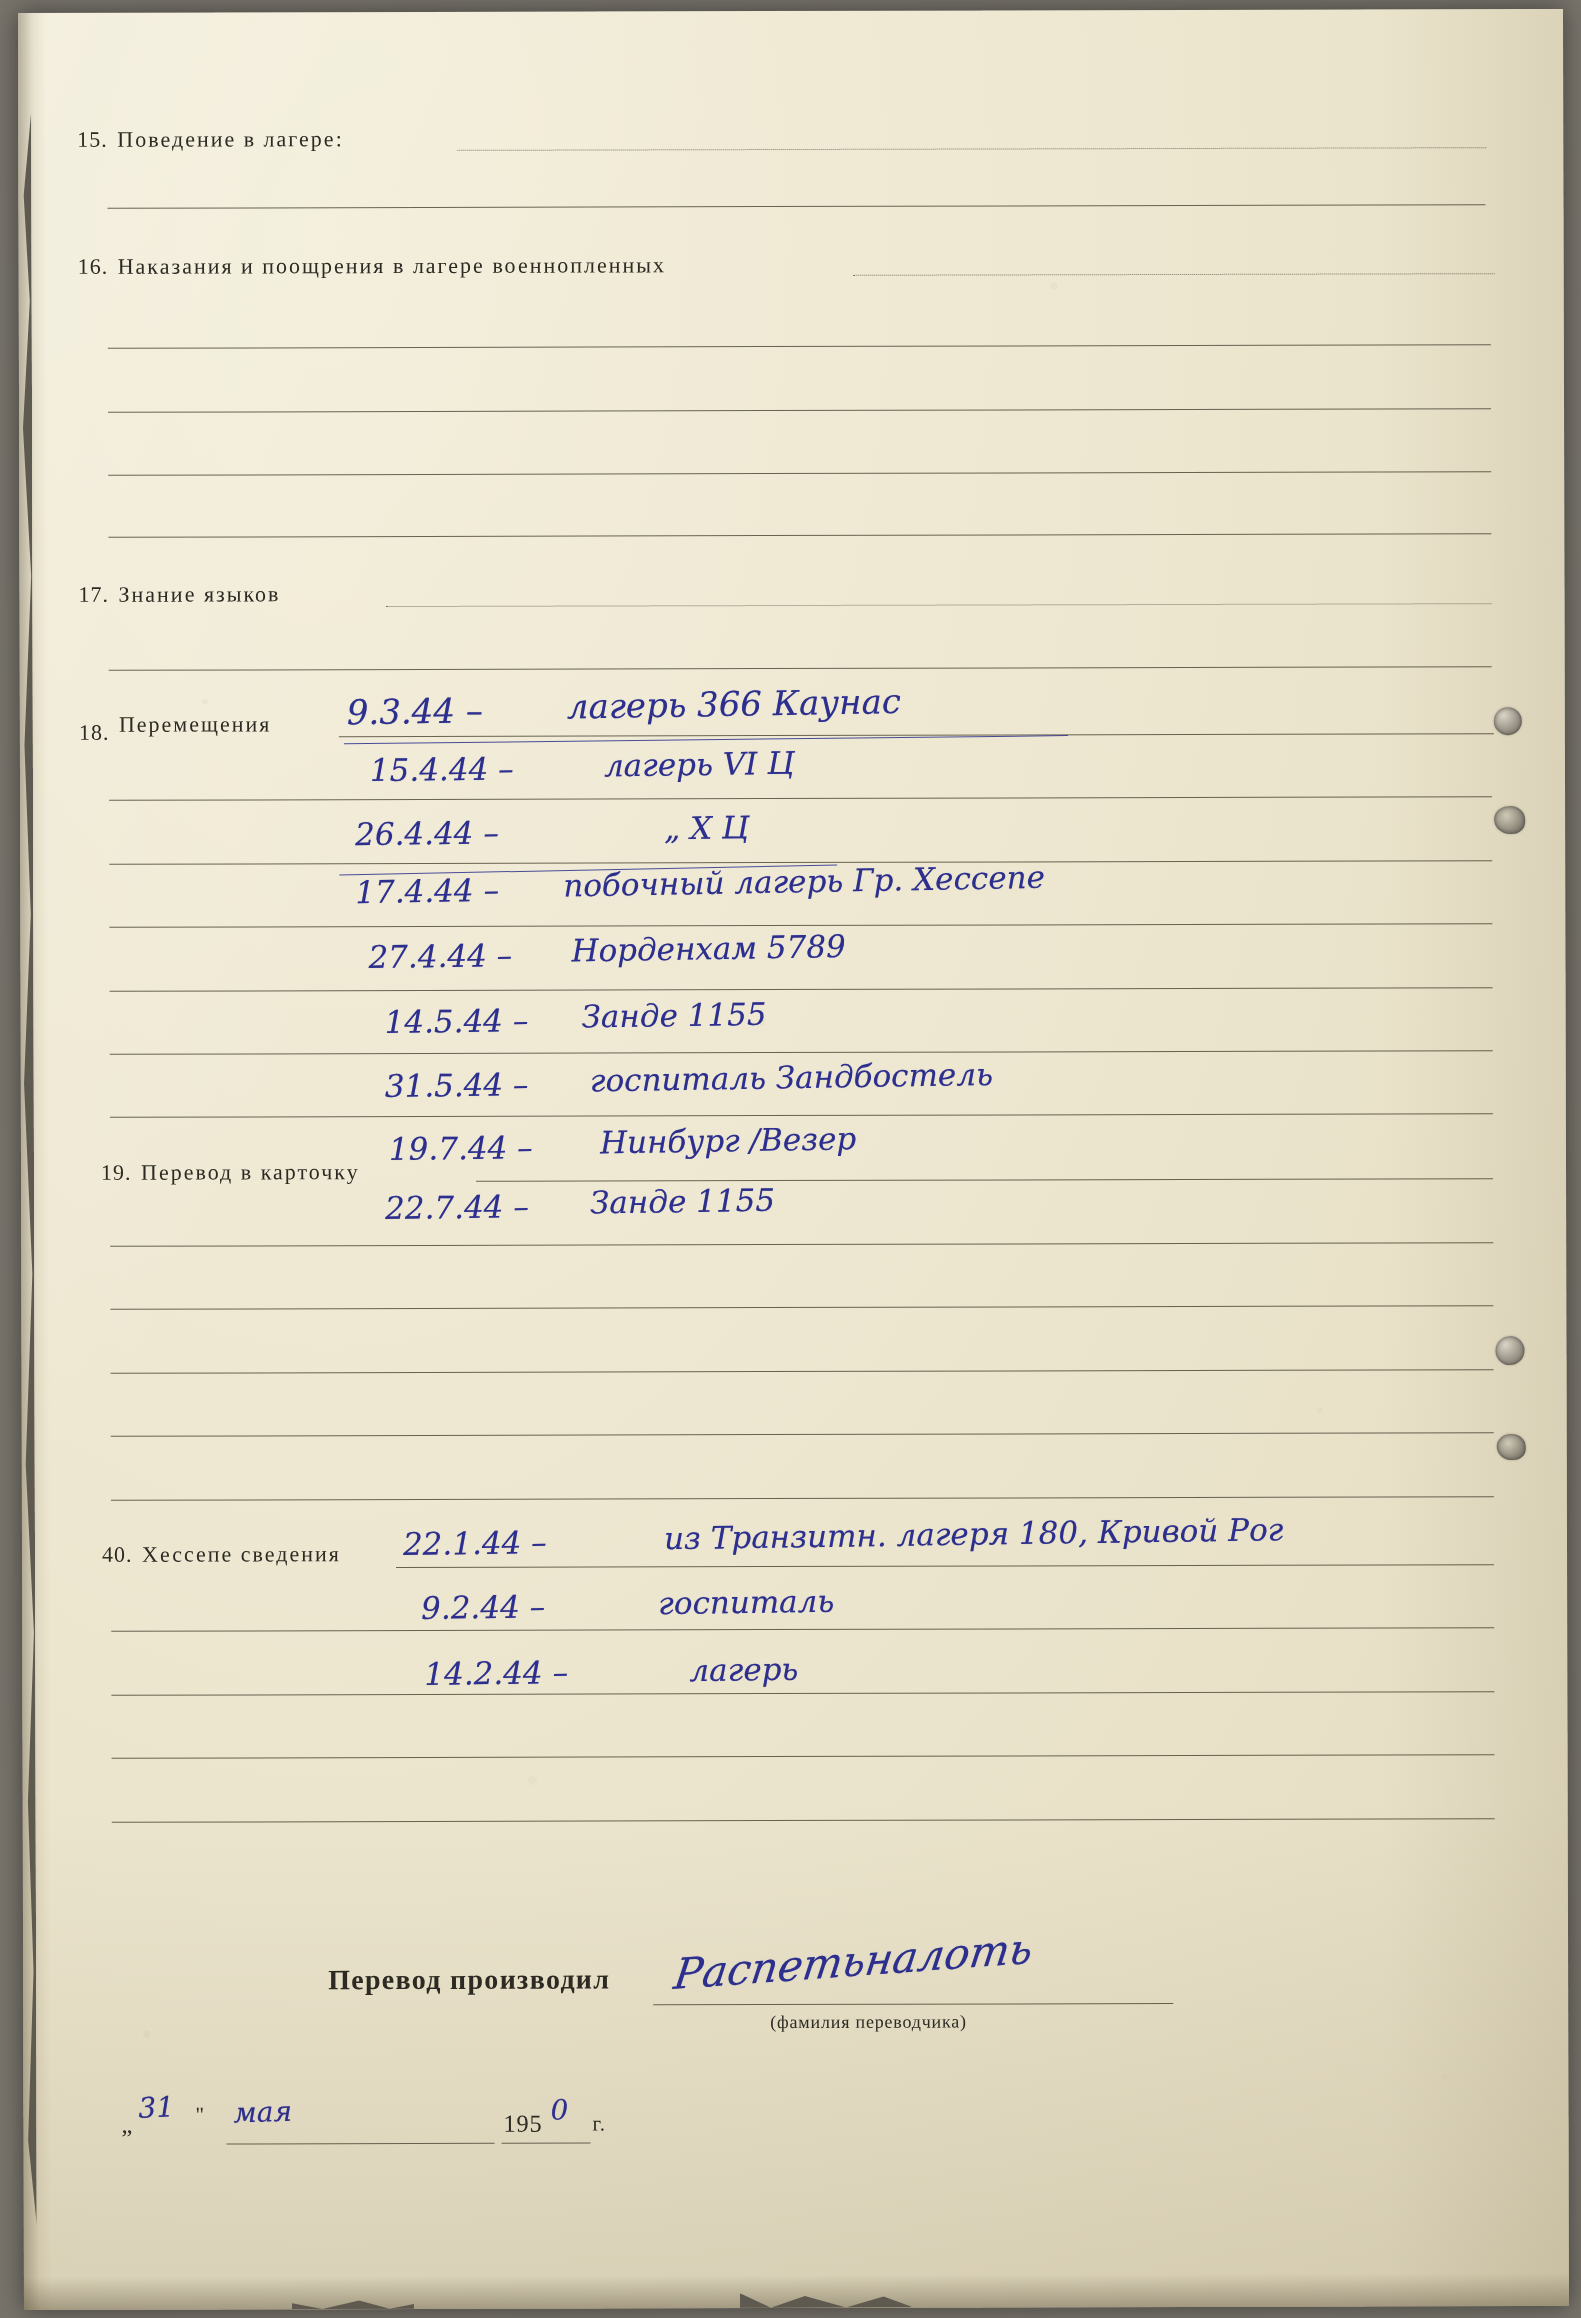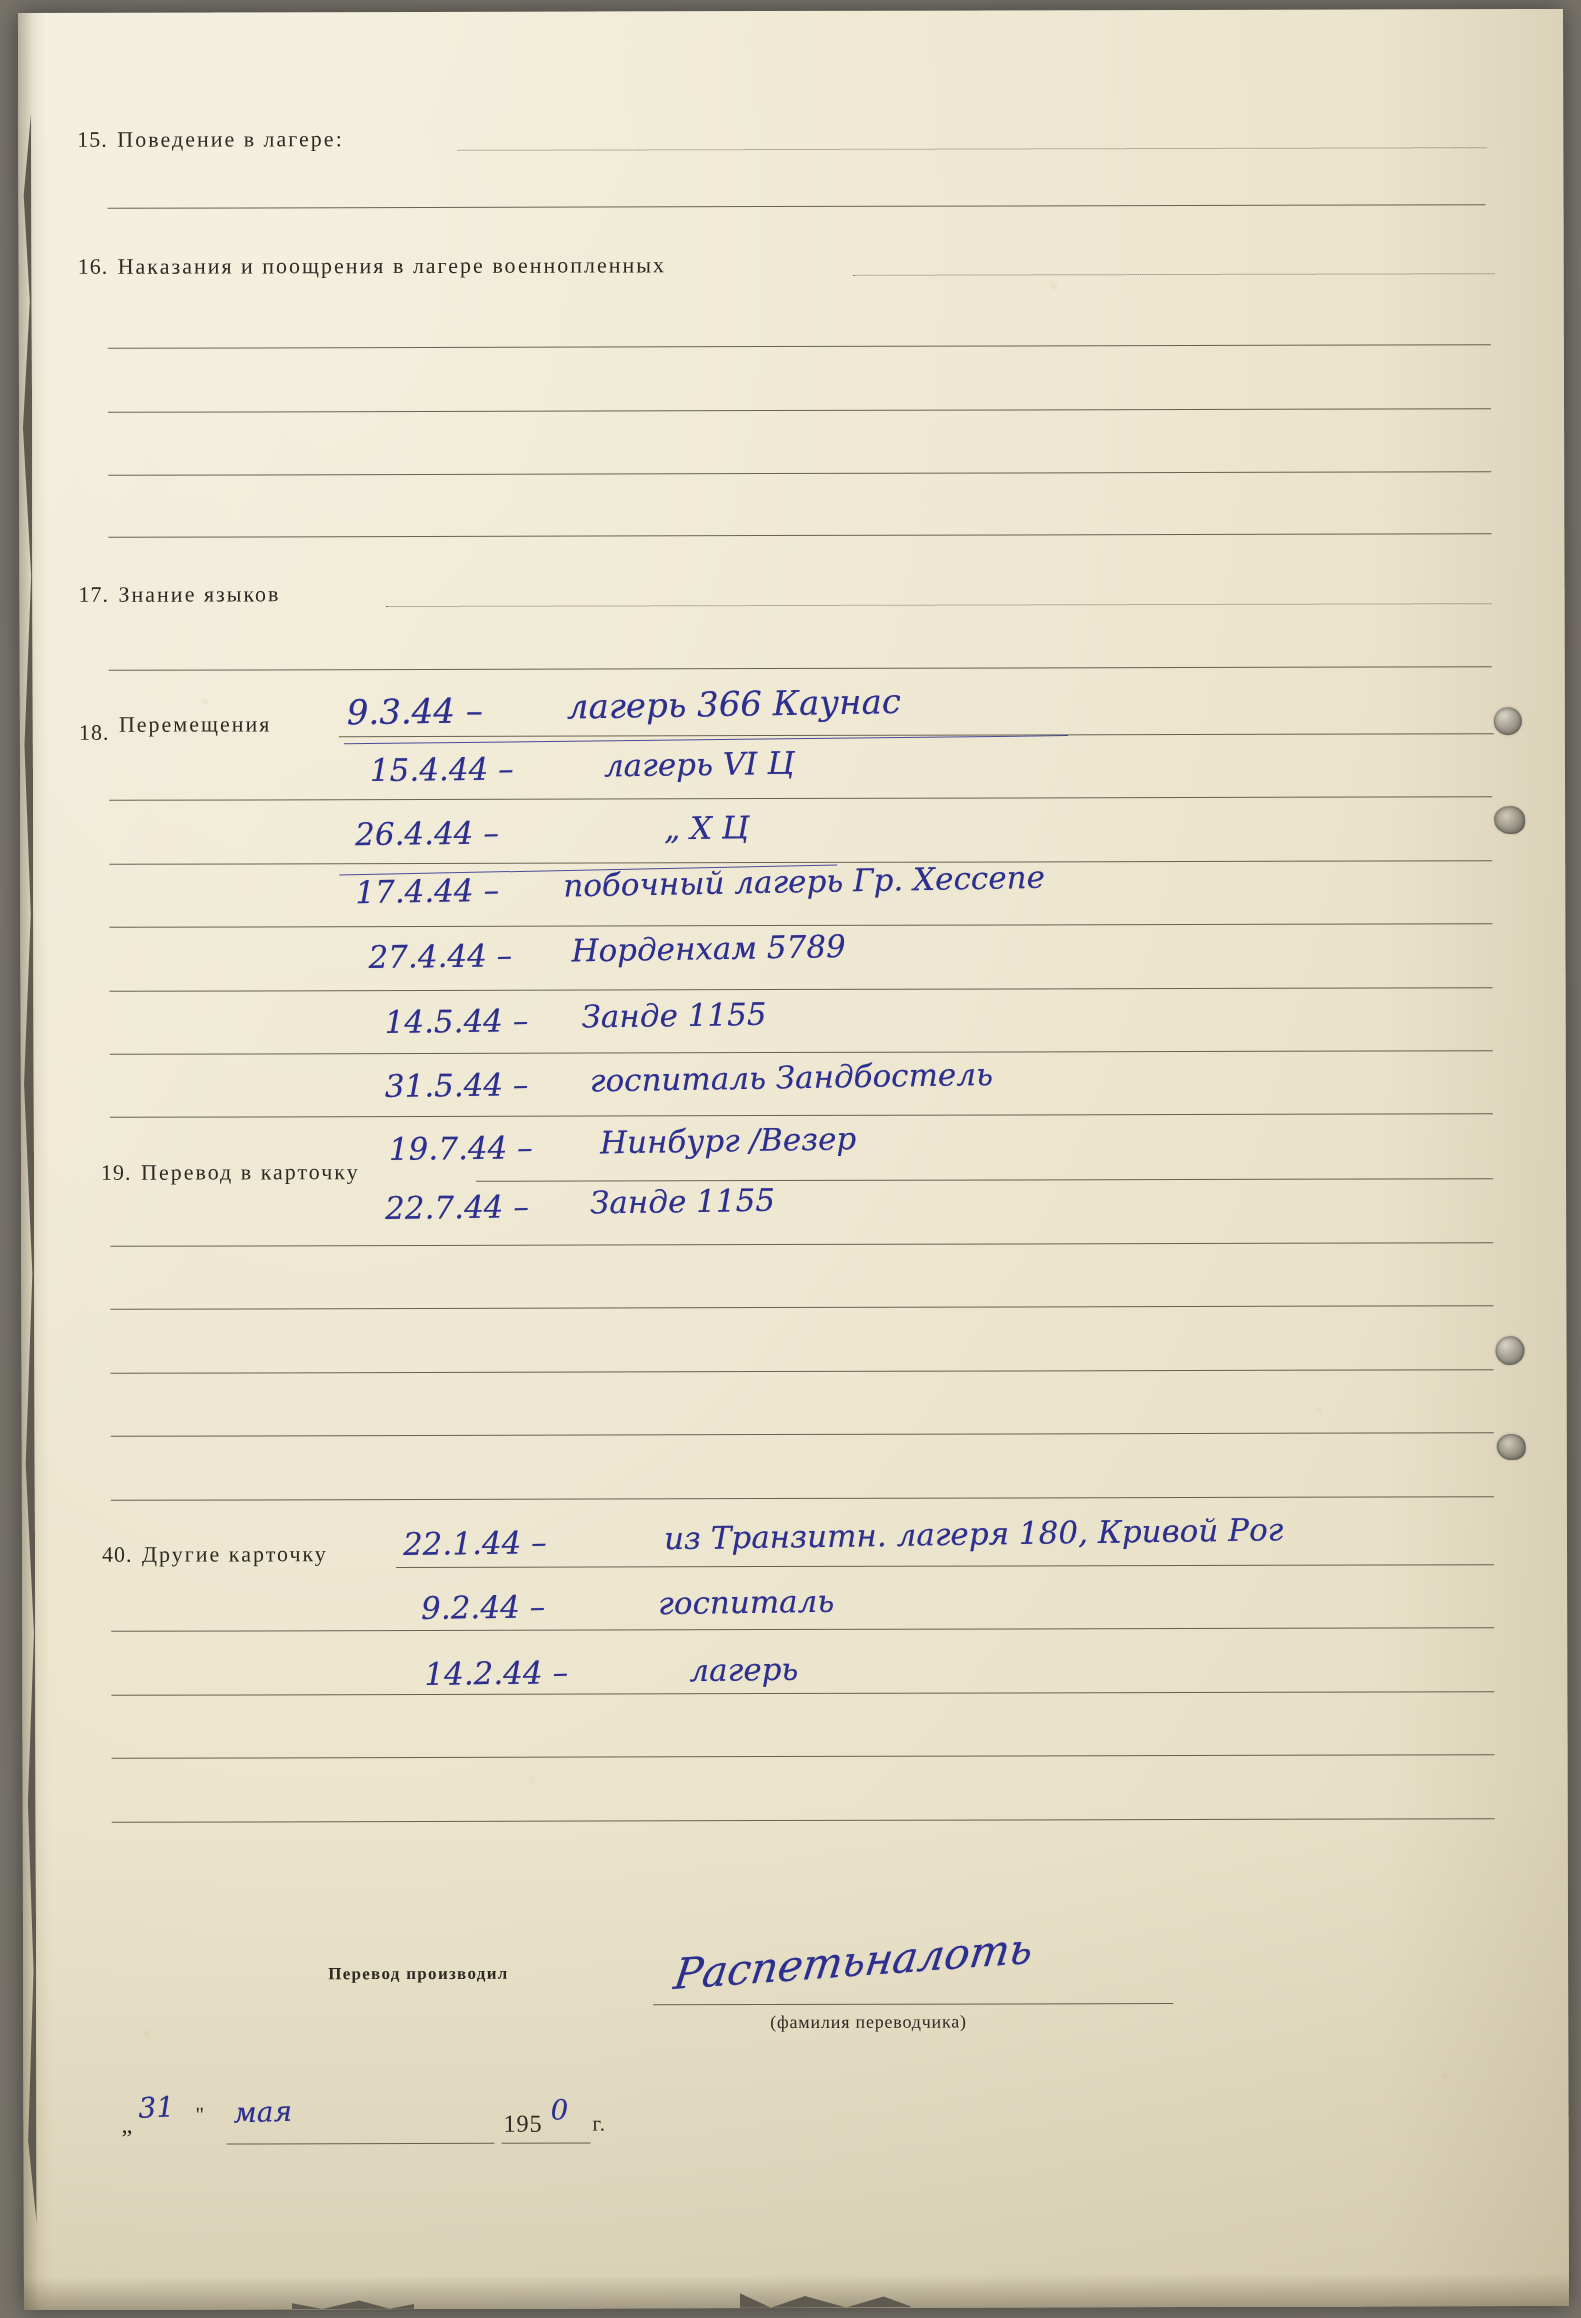--- a/index.html
+++ b/index.html
@@ -215,37 +215,37 @@
     <div class="label" style="left:80px; top:1147px;">19.</div>
     <div class="label sp" style="left:120px; top:1147px;">Перевод в карточку</div>
     <div class="line" style="left:455px; top:1169px; width:1017px;"></div>
     <div class="line" style="left:89px; top:1233px; width:1383px;"></div>
     <div class="line" style="left:89px; top:1296px; width:1383px;"></div>
     <div class="line" style="left:89px; top:1360px; width:1383px;"></div>
     <div class="line" style="left:89px; top:1423px; width:1383px;"></div>
     <div class="line" style="left:89px; top:1487px; width:1383px;"></div>
 
     <div class="label" style="left:80px; top:1529px;">40.</div>
-    <div class="label sp" style="left:120px; top:1529px;">Другие карточку</div>
+    <div class="label sp" style="left:120px; top:1529px;">Хессепе сведения</div>
     <div class="line" style="left:374px; top:1555px; width:1098px;"></div>
     <div class="line" style="left:89px; top:1618px; width:1383px;"></div>
     <div class="line" style="left:89px; top:1682px; width:1383px;"></div>
     <div class="line" style="left:89px; top:1745px; width:1383px;"></div>
     <div class="line" style="left:89px; top:1809px; width:1383px;"></div>
 
     <div class="hand" style="left:381px; top:1514px; transform:rotate(-0.6deg);">22.1.44 –</div>
     <div class="hand" style="left:642px; top:1509px; transform:rotate(-0.7deg);">из Транзитн. лагеря 180,  Кривой Рог</div>
 
     <div class="hand" style="left:399px; top:1578px; transform:rotate(-0.6deg);">9.2.44 –</div>
     <div class="hand" style="left:636px; top:1574px; transform:rotate(-0.7deg);">госпиталь</div>
 
     <div class="hand" style="left:402px; top:1644px; transform:rotate(-0.6deg);">14.2.44 –</div>
     <div class="hand" style="left:667px; top:1641px; transform:rotate(-0.7deg);">лагерь</div>
 
-    <div class="label" style="left:305px; top:1952px; font-size:17px; letter-spacing:1.3px; font-weight:600;">Перевод производил</div>
+    <div class="label" style="left:305px; top:1952px; font-size:28px; letter-spacing:1.3px; font-weight:600;">Перевод производил</div>
     <div class="line" style="left:630px; top:1993px; width:520px;"></div>
     <div class="sig" style="left:651px; top:1926px;">Распетьналоть</div>
     <div class="footnote" style="left:747px; top:2001px;">(фамилия переводчика)</div>
 
     <div class="label" style="left:98px; top:2098px; font-size:24.4px;">„</div>
     <div class="hand sm" style="left:115px; top:2079px; transform:rotate(-2deg);">31</div>
     <div class="label" style="left:172px; top:2090px; font-size:21px;">"</div>
     <div class="hand sm" style="left:210px; top:2084px; transform:rotate(-1.5deg);">мая</div>
     <div class="line" style="left:203px; top:2131px; width:268px;"></div>
     <div class="label" style="left:480px; top:2098px; font-size:24.4px; letter-spacing:0.8px;">195</div>

